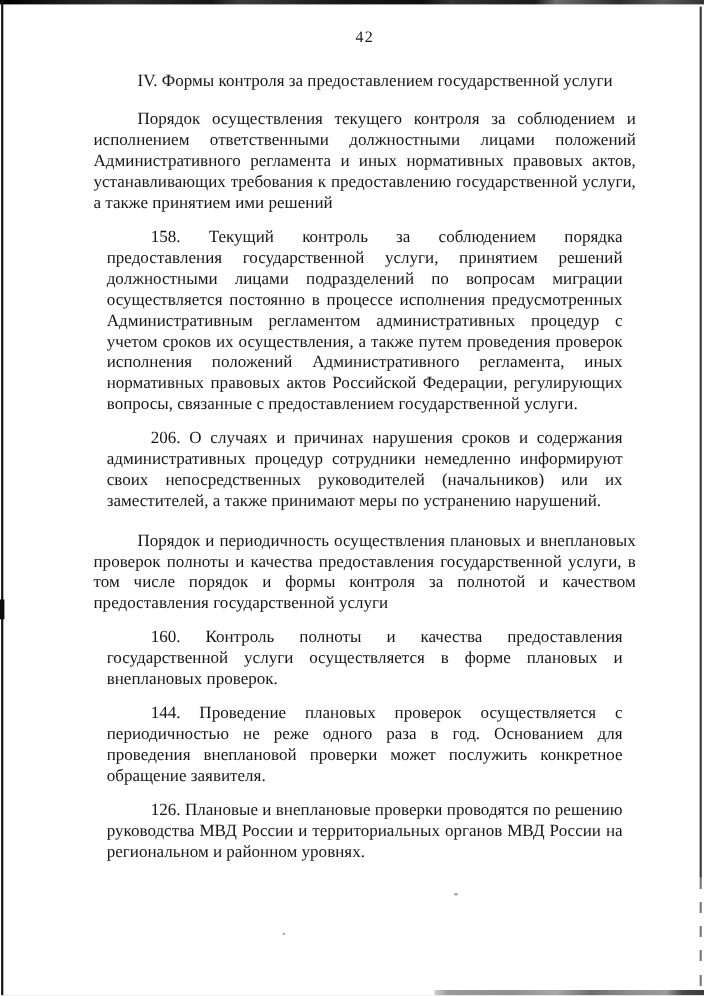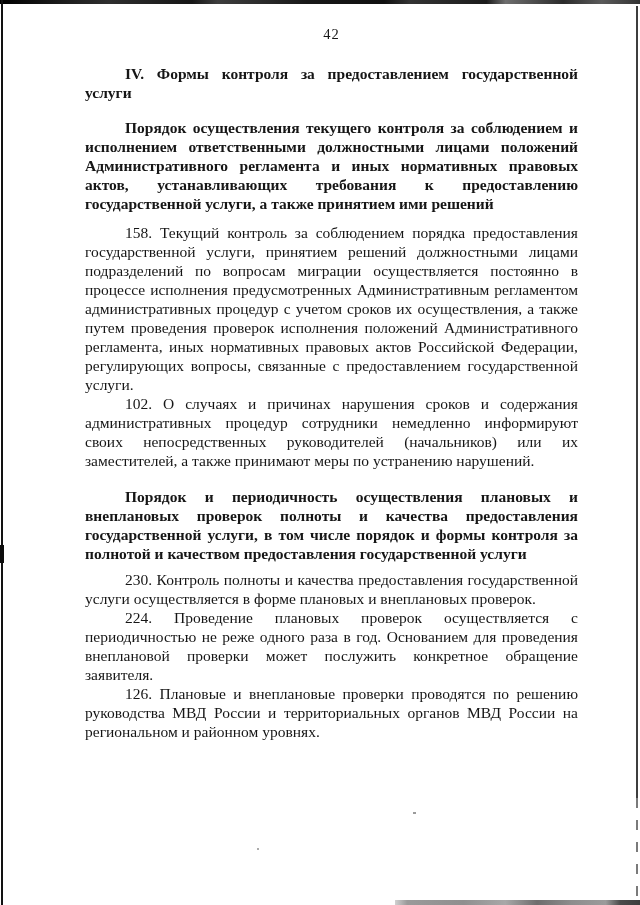--- a/index.html
+++ b/index.html
@@ -22,31 +22,31 @@
     line-height: 19px;
   }
   .page-number {
     text-align: center;
     font-size: 14.5px;
     line-height: 17px;
     margin: 0 0 21px 0;
     letter-spacing: 1px;
   }
   .heading, .subheading {
-    font-weight: bold;
+    font-weight: normal;
     font-size: 15.5px;
     line-height: 19px;
     text-align: justify;
     text-indent: 40px;
     margin: 0;
   }
   .subheading-1 { margin: 16px 0 10px 0; }
   .subheading-2 { margin: 17px 0 7px 0; }
   p.body-paragraph {
-    margin: 0;
+    margin: 12px;
     text-align: justify;
     text-indent: 40px;
   }
   
   .border-top {
     position: absolute; top: 0; left: 0; width: 640px; height: 4px;
     background: linear-gradient(90deg,#000 0%,#1d1d1d 10%,#2e2e2e 17%,#161616 30%,#3d3d3d 34%,#181818 48%,#101010 60%,#333333 64%,#1b1b1b 76%,#6e6e6e 79%,#2b2b2b 88%,#5a5a5a 94%,#333333 100%);
   }
   .border-left {
     position: absolute; top: 0; left: 1px; width: 2px; height: 905px;
@@ -88,25 +88,25 @@
   <div class="content">
 
     <div class="page-number">42</div>
 
     <h1 class="heading">IV. Формы контроля за предоставлением государственной услуги</h1>
 
     <h2 class="subheading subheading-1">Порядок осуществления текущего контроля за соблюдением и исполнением ответственными должностными лицами положений Административного регламента и иных нормативных правовых актов, устанавливающих требования к предоставлению государственной услуги, а также принятием ими решений</h2>
 
     <p class="body-paragraph">158. Текущий контроль за соблюдением порядка предоставления государственной услуги, принятием решений должностными лицами подразделений по вопросам миграции осуществляется постоянно в процессе исполнения предусмотренных Административным регламентом административных процедур с учетом сроков их осуществления, а также путем проведения проверок исполнения положений Административного регламента, иных нормативных правовых актов Российской Федерации, регулирующих вопросы, связанные с предоставлением государственной услуги.</p>
 
-    <p class="body-paragraph">102. О случаях и причинах нарушения сроков и содержания административных процедур сотрудники немедленно информируют своих непосредственных руководителей (начальников) или их заместителей, а также принимают меры по устранению нарушений.</p>
+    <p class="body-paragraph">206. О случаях и причинах нарушения сроков и содержания административных процедур сотрудники немедленно информируют своих непосредственных руководителей (начальников) или их заместителей, а также принимают меры по устранению нарушений.</p>
 
     <h2 class="subheading subheading-2">Порядок и периодичность осуществления плановых и внеплановых проверок полноты и качества предоставления государственной услуги, в том числе порядок и формы контроля за полнотой и качеством предоставления государственной услуги</h2>
 
-    <p class="body-paragraph">230. Контроль полноты и качества предоставления государственной услуги осуществляется в форме плановых и внеплановых проверок.</p>
+    <p class="body-paragraph">160. Контроль полноты и качества предоставления государственной услуги осуществляется в форме плановых и внеплановых проверок.</p>
 
-    <p class="body-paragraph">224. Проведение плановых проверок осуществляется с периодичностью не реже одного раза в год. Основанием для проведения внеплановой проверки может послужить конкретное обращение заявителя.</p>
+    <p class="body-paragraph">144. Проведение плановых проверок осуществляется с периодичностью не реже одного раза в год. Основанием для проведения внеплановой проверки может послужить конкретное обращение заявителя.</p>
 
     <p class="body-paragraph">126. Плановые и внеплановые проверки проводятся по решению руководства МВД России и территориальных органов МВД России на региональном и районном уровнях.</p>
 
 
   </div>
 </div>
 
 </body></html>

